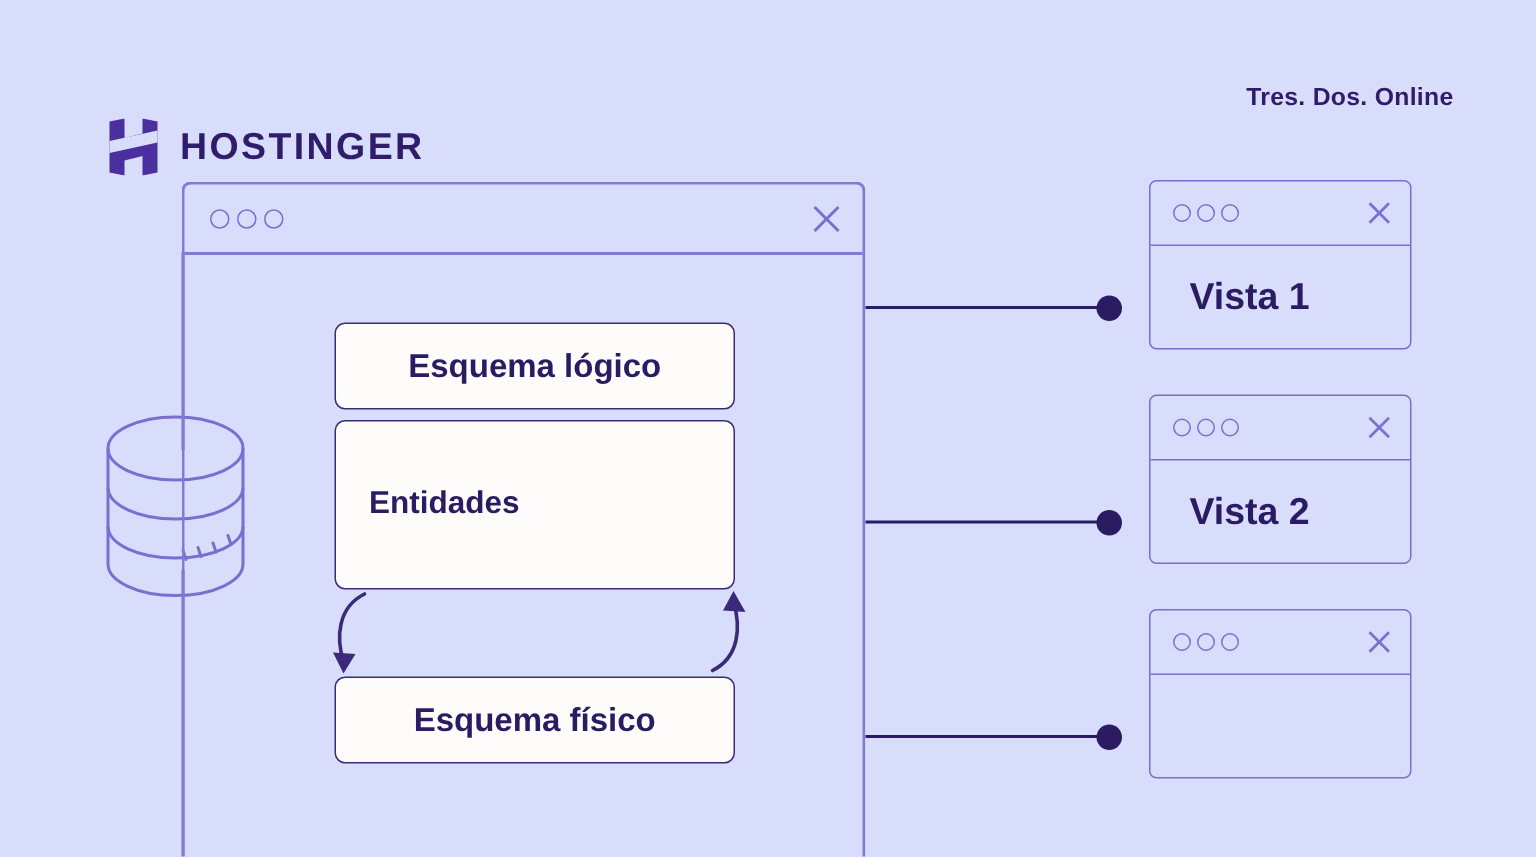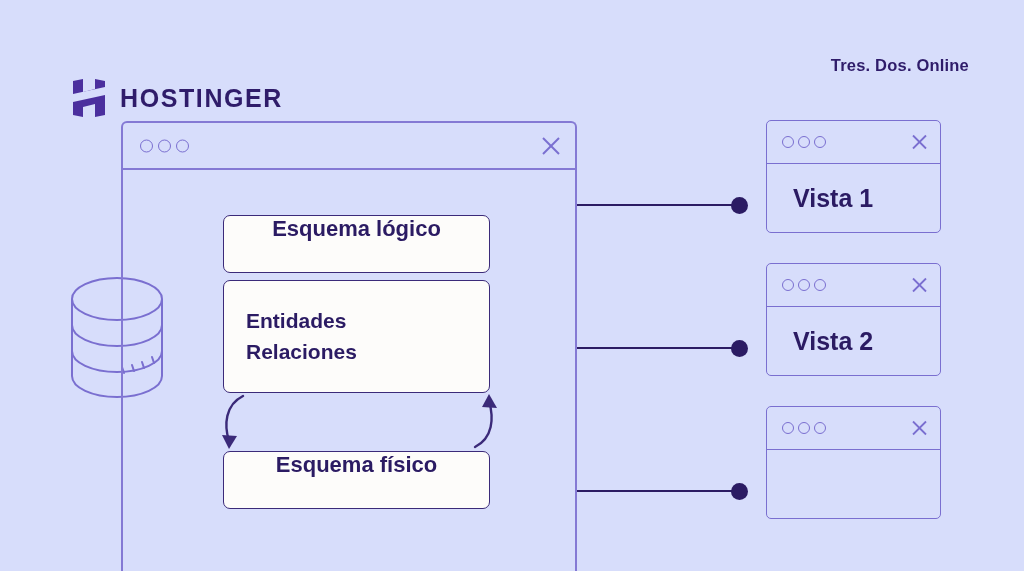--- a/index.html
+++ b/index.html
@@ -94,20 +94,21 @@
   
   .card {
     position: absolute;
     background: #fdfcfa;
     border: 1.6px solid #3b2a79;
     border-radius: 7px;
     box-sizing: border-box;
     color: #2b1b63;
     font-weight: bold;
     display: flex;
+    align-items: center;
   }
   .card-logico {
     left: 100px;
     top: 92px;
     width: 267px;
     height: 58px;
     justify-content: center;
     font-size: 22px;
   }
   .card-entidades {
@@ -253,21 +254,20 @@
       </span>
     </div>
 
     <div class="card card-logico">
       <span>Esquema lógico</span>
     </div>
 
     <div class="card card-entidades">
       <div>
         <span class="lines">Entidades</span>
-        <span class="lines">Relaciones</span>
       </div>
     </div>
 
     <div class="cycle-arrows">
       <svg width="296" height="64" viewBox="0 0 296 64" xmlns="http://www.w3.org/2000/svg">
         <g fill="none" stroke="#3b2a79" stroke-width="2.4" stroke-linecap="round">
 
           <path d="M32 5 C14 14, 13 34, 18 50"></path>
 
           <path d="M264 56 C282 47, 283 27, 278 10"></path>

